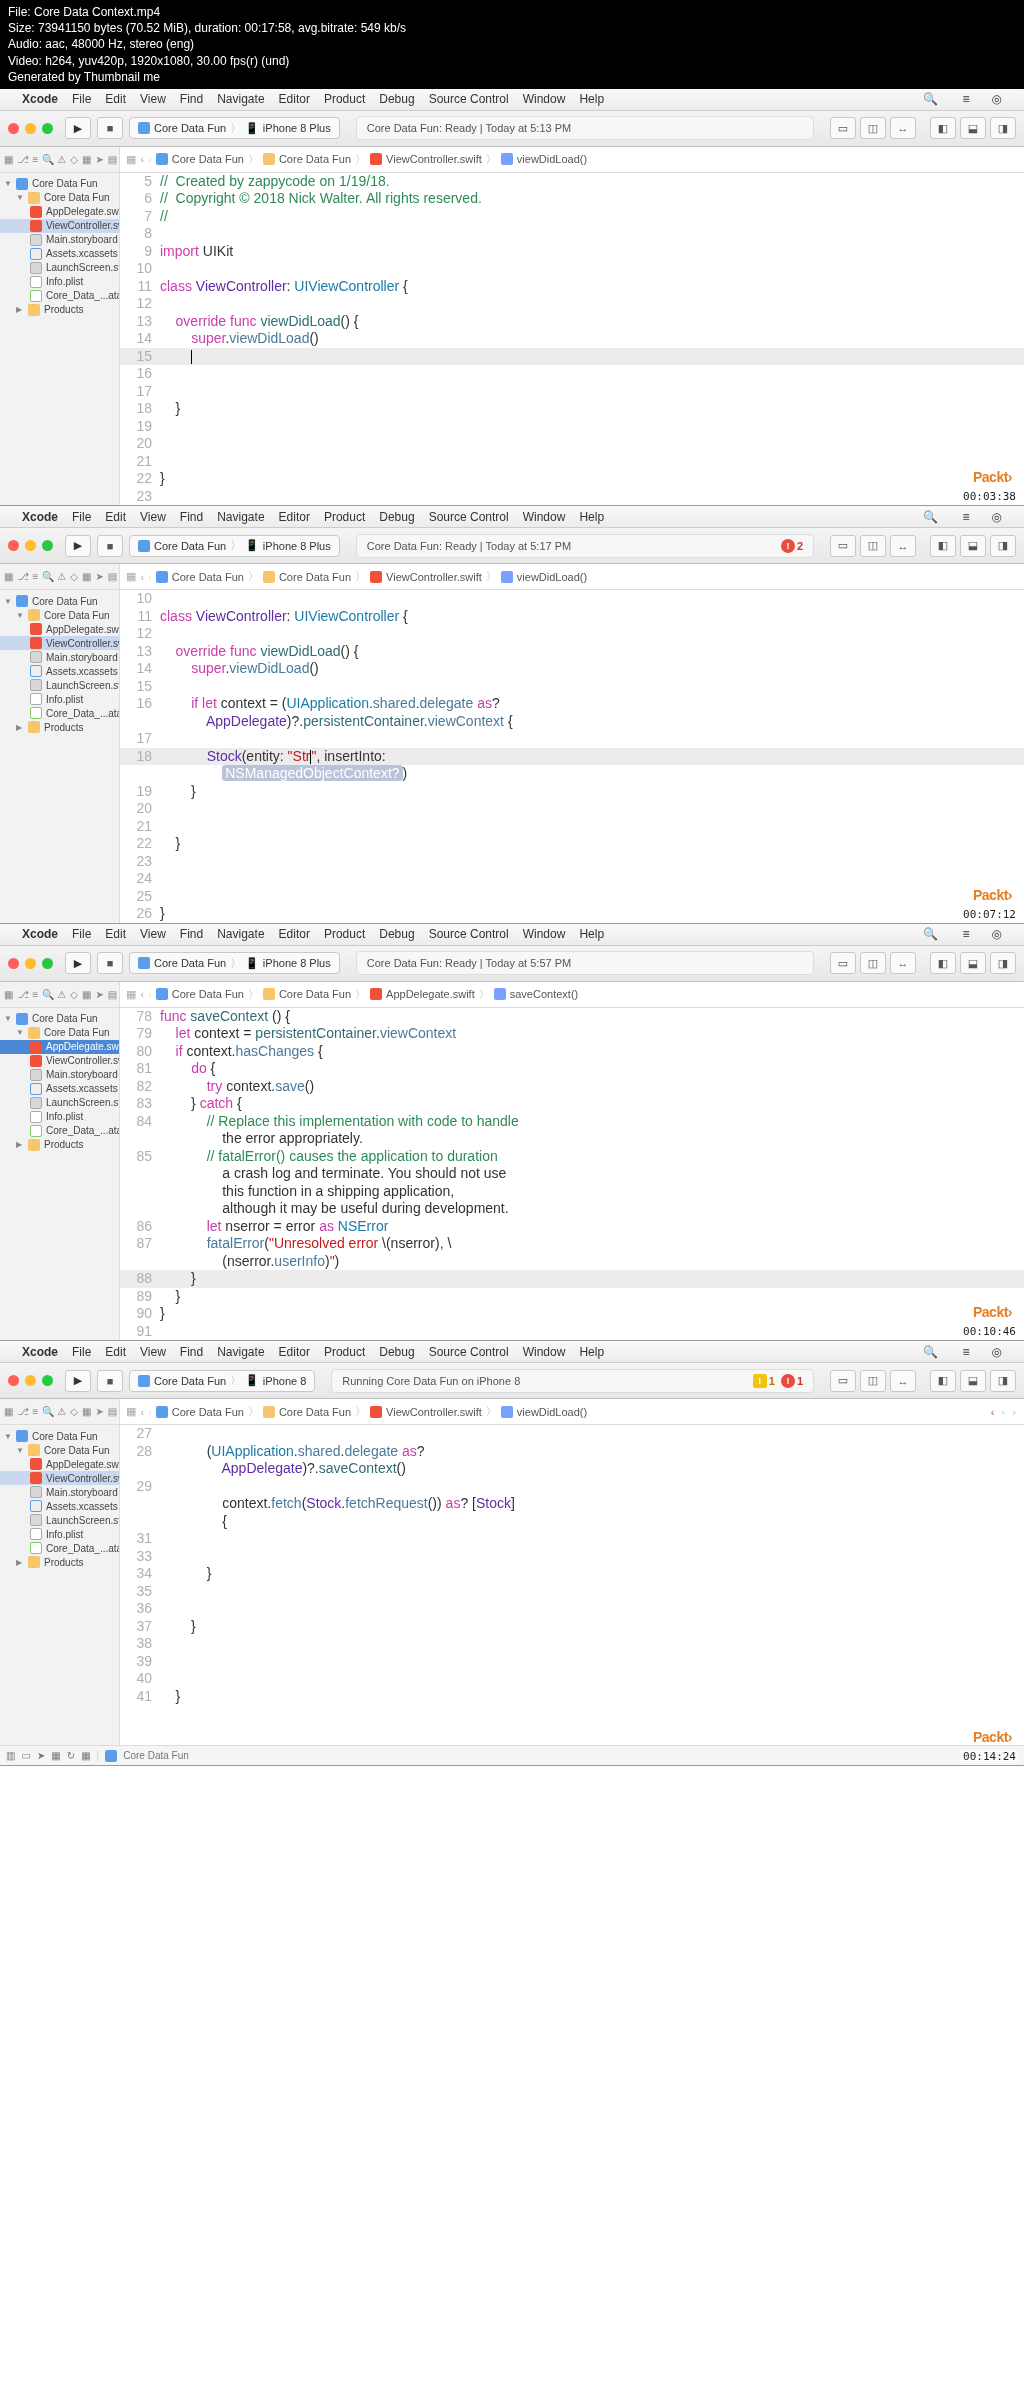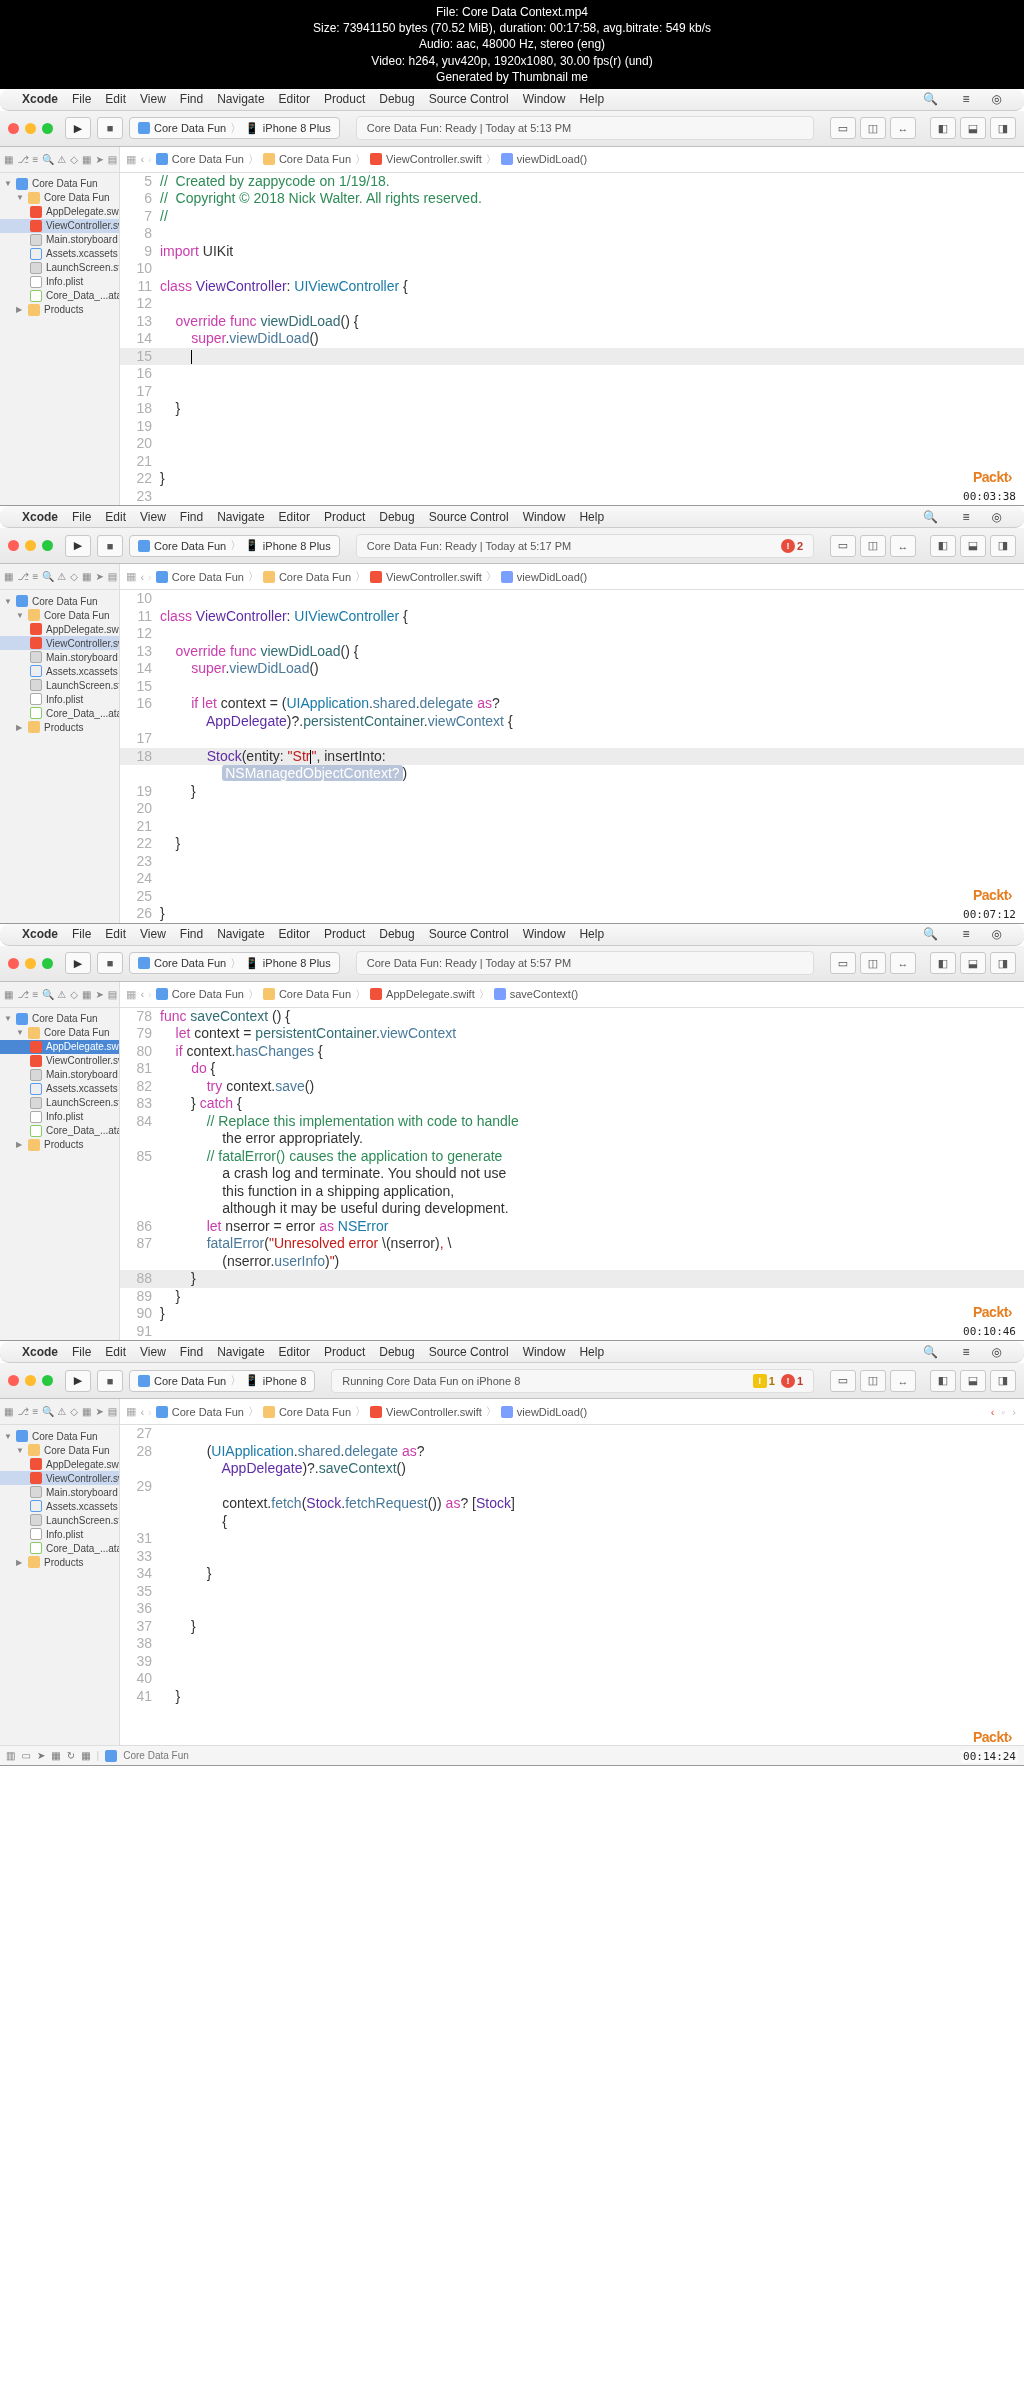--- a/index.html
+++ b/index.html
@@ -1,21 +1,21 @@
 <!DOCTYPE html>
 <html><head>
 <meta charset="utf-8">
 <style>
   * { margin: 0; padding: 0; box-sizing: border-box; font-family: -apple-system, "Helvetica Neue", Arial, sans-serif; }
   body { background: #fff; width: 1024px; font-size: 11px; color: #333; }
-  .meta-header { background: #000; color: #fff; padding: 4px 8px; font-size: 12px; line-height: 1.35; font-family: Arial, sans-serif; text-align: center; }
+  .meta-header { background: #000; color: #fff; padding: 4px 8px; font-size: 12px; line-height: 1.35; font-family: Arial, sans-serif; }
   .pane { position: relative; border-bottom: 1px solid #999; }
 
   
-  .menubar { height: 22px; background: linear-gradient(#f9f9f9,#ececec); display: flex; align-items: center; padding: 0 8px; font-size: 12px; color: #333; border-bottom: 1px solid #ccc; border-radius: 9px; }
+  .menubar { height: 22px; background: linear-gradient(#f9f9f9,#ececec); display: flex; align-items: center; padding: 0 8px; font-size: 12px; color: #333; border-bottom: 1px solid #ccc; }
   .apple { font-size: 14px; margin-right: 10px; }
   .menubar span { margin-right: 14px; }
   .menubar .right { margin-left: auto; display: flex; align-items: center; gap: 10px; }
   .searchglass, .hamburger, .circles { display: inline-block; }
   .hamburger { letter-spacing: -2px; }
 
   
   .toolbar { height: 36px; background: linear-gradient(#f4f4f4,#e8e8e8); border-bottom: 1px solid #bfbfbf; display: flex; align-items: center; padding: 0 8px; gap: 6px; }
   .traffic { display: flex; gap: 6px; margin-right: 6px; }
   .dot { width: 11px; height: 11px; border-radius: 50%; }
@@ -674,21 +674,21 @@
           <div class="line">
             <div class="gutter">84</div>
             <div class="code">            <span class="k-comment">// Replace this implementation with code to handle</span></div>
           </div>
           <div class="line">
             <div class="gutter"></div>
             <div class="code">                the error appropriately.</div>
           </div>
           <div class="line">
             <div class="gutter">85</div>
-            <div class="code">            <span class="k-comment">// fatalError() causes the application to generate</span></div>
+            <div class="code">            <span class="k-comment">// fatalError() causes the application to duration</span></div>
           </div>
           <div class="line">
             <div class="gutter"></div>
             <div class="code">                a crash log and terminate. You should not use</div>
           </div>
           <div class="line">
             <div class="gutter"></div>
             <div class="code">                this function in a shipping application,</div>
           </div>
           <div class="line">

